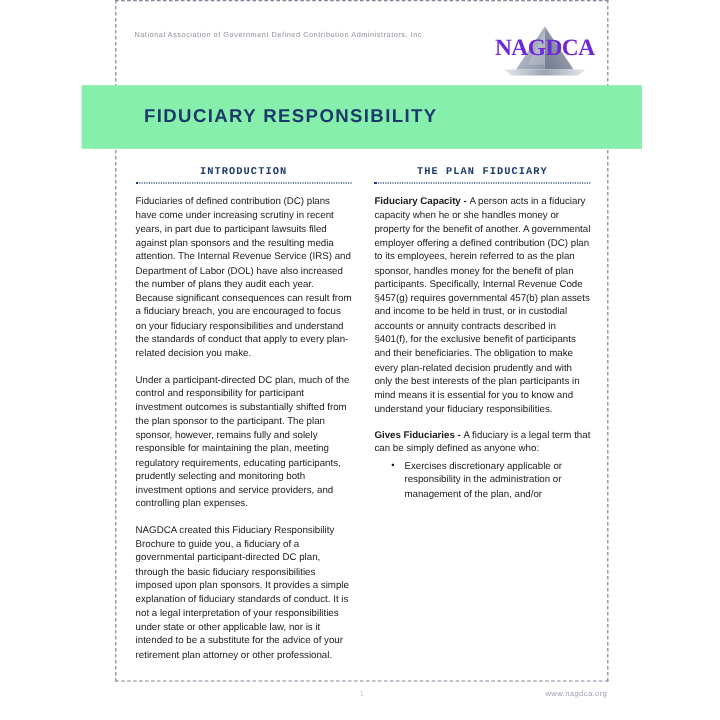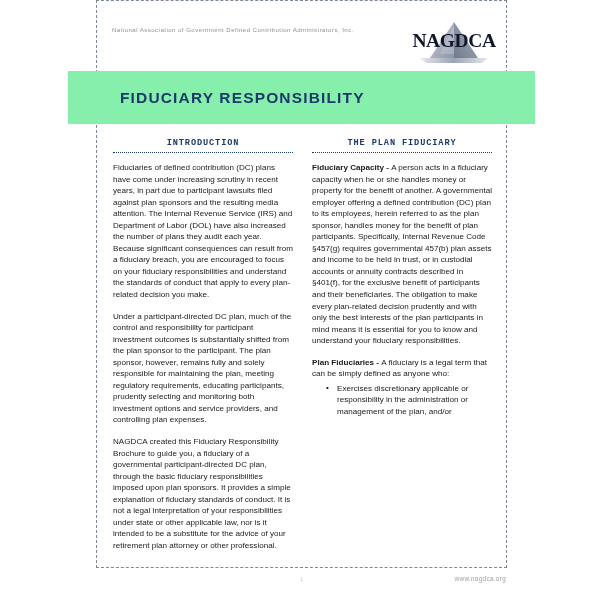--- a/index.html
+++ b/index.html
@@ -215,21 +215,21 @@
           </linearGradient>
         </defs>
 
         <polygon points="48,2 24,38 48,38" fill="url(#pyrGradL)"></polygon>
         <polygon points="48,2 72,38 48,38" fill="url(#pyrGradR)"></polygon>
         <polygon points="14,38 82,38 76,43 20,43" fill="url(#baseGrad)"></polygon>
         <polygon points="48,6 34,34 48,34" fill="#ffffff" opacity="0.18"></polygon>
       </svg>
       <div style="position:absolute;left:0;top:10px;width:96px;text-align:center;
                   font-family:'Liberation Serif', serif; font-weight:bold; font-size:19.5px;
-                  letter-spacing:-0.4px; color:#0f172a;">NAGDCA</div>
+                  letter-spacing:-0.4px; color:#6d28d9;">NAGDCA</div>
     </div>
   </div>
 
   <div id="title-band">
     <div id="doc-title">FIDUCIARY RESPONSIBILITY</div>
   </div>
 
   <div id="columns">
 
     <div class="column">
@@ -240,21 +240,21 @@
       <p class="para">Under a participant-directed DC plan, much of the control and responsibility for participant investment outcomes is substantially shifted from the plan sponsor to the participant. The plan sponsor, however, remains fully and solely responsible for maintaining the plan, meeting regulatory requirements, educating participants, prudently selecting and monitoring both investment options and service providers, and controlling plan expenses.</p>
       <p class="para">NAGDCA created this Fiduciary Responsibility Brochure to guide you, a fiduciary of a governmental participant-directed DC plan, through the basic fiduciary responsibilities imposed upon plan sponsors. It provides a simple explanation of fiduciary standards of conduct. It is not a legal interpretation of your responsibilities under state or other applicable law, nor is it intended to be a substitute for the advice of your retirement plan attorney or other professional.</p>
     </div>
 
     <div class="column">
       <div class="col-heading">THE PLAN FIDUCIARY</div>
       <div class="col-rule"></div>
 
       <p class="para"><span class="lead-term">Fiduciary Capacity - </span><span>A person acts in a fiduciary capacity when he or she handles money or property for the benefit of another. A governmental employer offering a defined contribution (DC) plan to its employees, herein referred to as the plan sponsor, handles money for the benefit of plan participants.  Specifically, Internal Revenue Code §457(g) requires governmental 457(b) plan assets and income to be held in trust, or in custodial accounts or annuity contracts described in §401(f), for the exclusive benefit of participants and their beneficiaries. The obligation to make every plan-related decision prudently and with only the best interests of the plan participants in mind means it is essential for you to know and understand your fiduciary responsibilities.</span></p>
 
-      <p class="para tight"><span class="lead-term">Plan Fiduciaries - </span><span>A fiduciary is a legal term that can be simply defined as anyone who:</span></p>
+      <p class="para tight"><span class="lead-term">Gives Fiduciaries - </span><span>A fiduciary is a legal term that can be simply defined as anyone who:</span></p>
 
       <ul class="bullets">
         <li>Exercises discretionary applicable or responsibility in the administration or management of the plan, and/or</li>
       </ul>
     </div>
 
   </div>
 
   <div id="footer">
     <div id="page-number">1</div>

